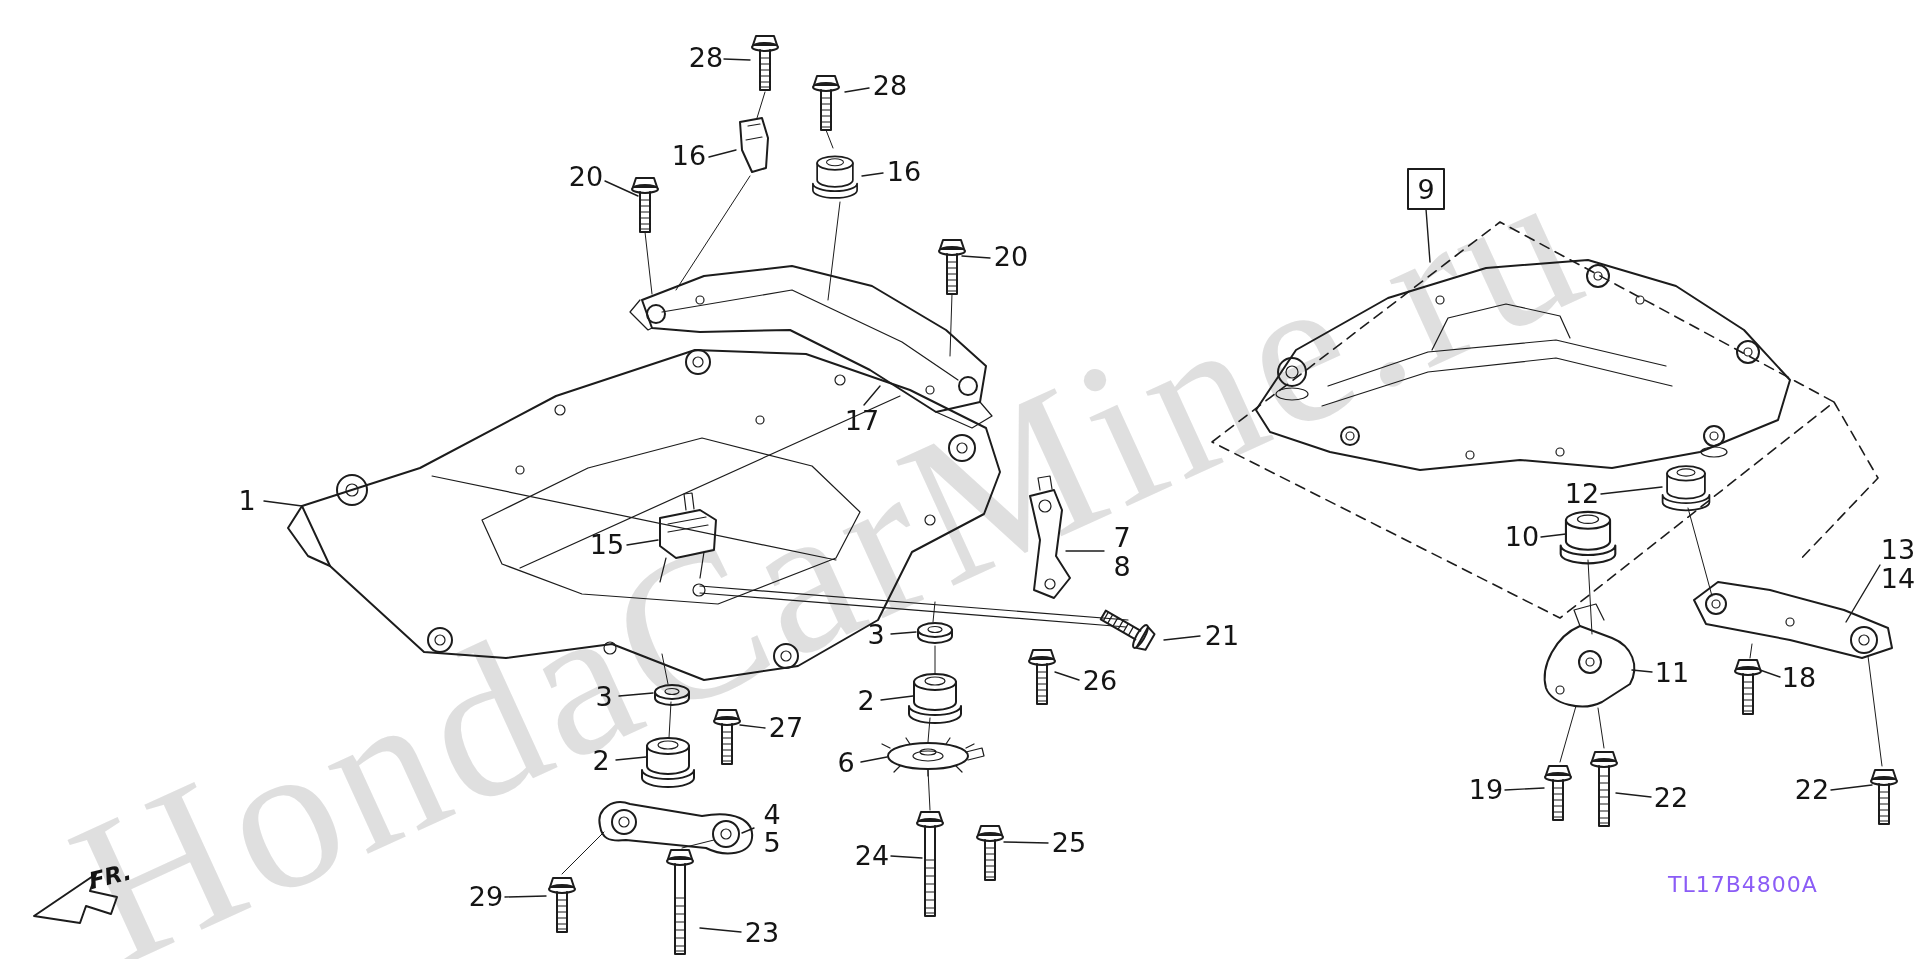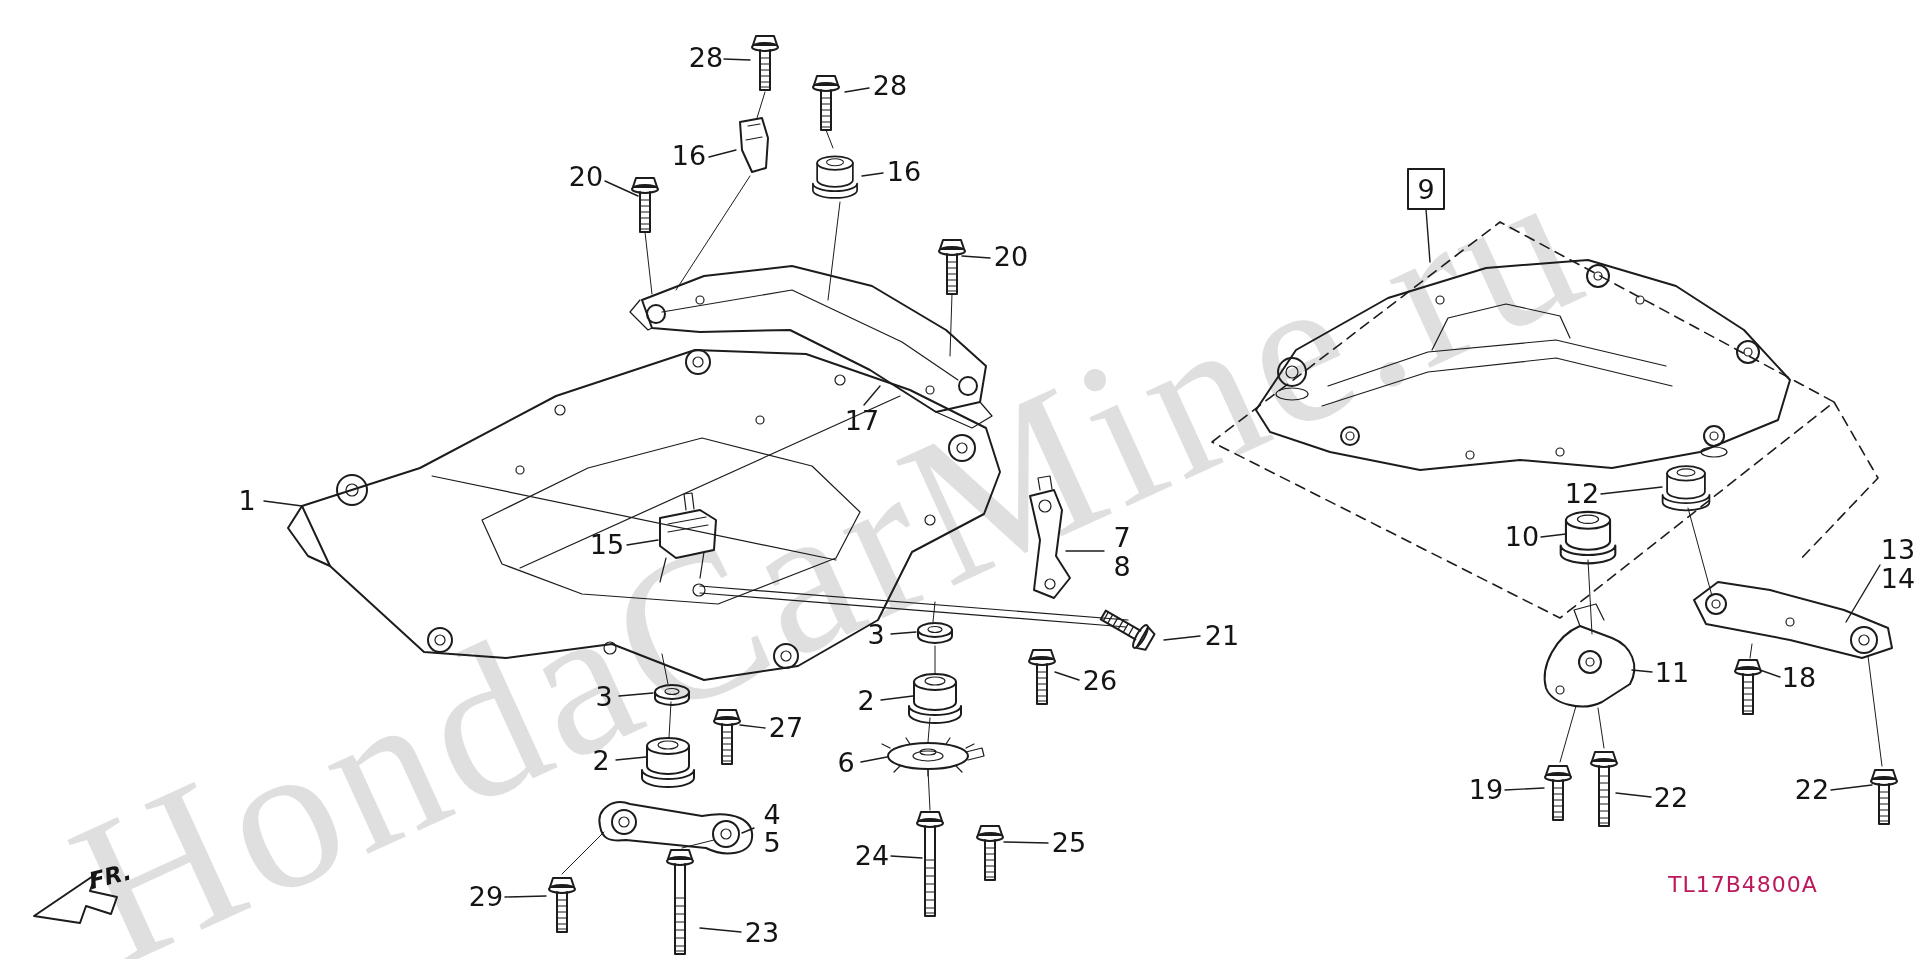--- a/index.html
+++ b/index.html
@@ -23,21 +23,21 @@
   #diagram-svg .assembly line{stroke-width:1}
   #diagram-svg .dashed{stroke-dasharray:10 7;stroke-width:1.6}
   #diagram-svg .leader{stroke-width:1.4}
   #diagram-svg text{fill:#141414;stroke:none}
   .callout{font:27px "DejaVu Sans",sans-serif;text-anchor:middle}
   .hl-box{stroke:var(--hl-color,#a01334);stroke-width:3;fill:none}
   .fr-label{font:italic bold 23px "DejaVu Sans",sans-serif;text-anchor:middle}
   .solid{fill:#141414;stroke:none}
 
   .code{position:absolute;left:1668px;top:872px;z-index:2;
-        font:22px "DejaVu Sans",sans-serif;color:#be185d;letter-spacing:1px}
+        font:22px "DejaVu Sans",sans-serif;color:#8b5cf6;letter-spacing:1px}
 </style>
 </head>
 <body style="background: rgb(255, 255, 255);">
 
 <div class="stage">
 
   <div class="watermark">HondaCarMine.ru</div>
 
   <svg id="diagram-svg" width="1920" height="959" viewBox="0 0 1920 959" xmlns="http://www.w3.org/2000/svg" xmlns:xlink="http://www.w3.org/1999/xlink">
 

